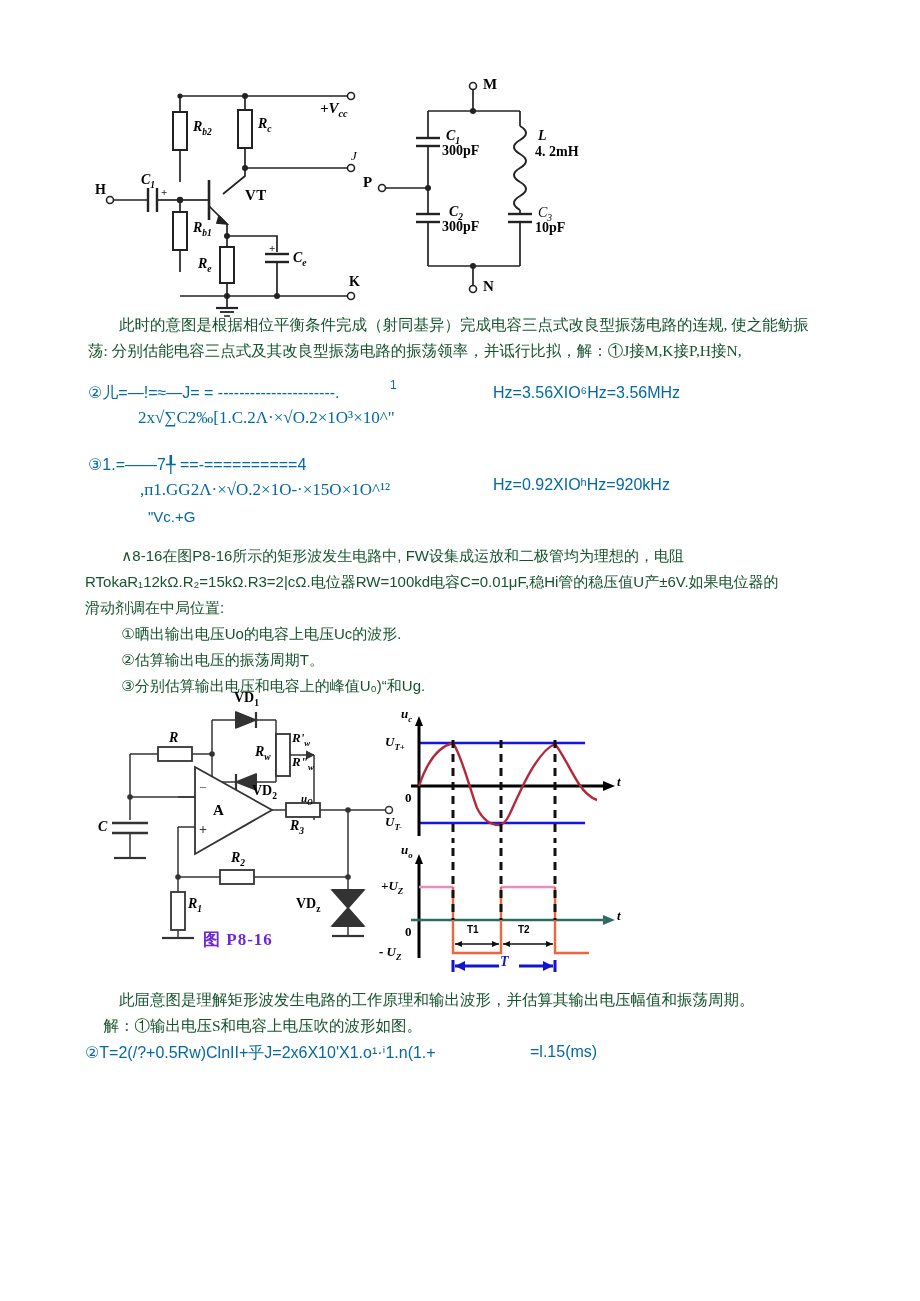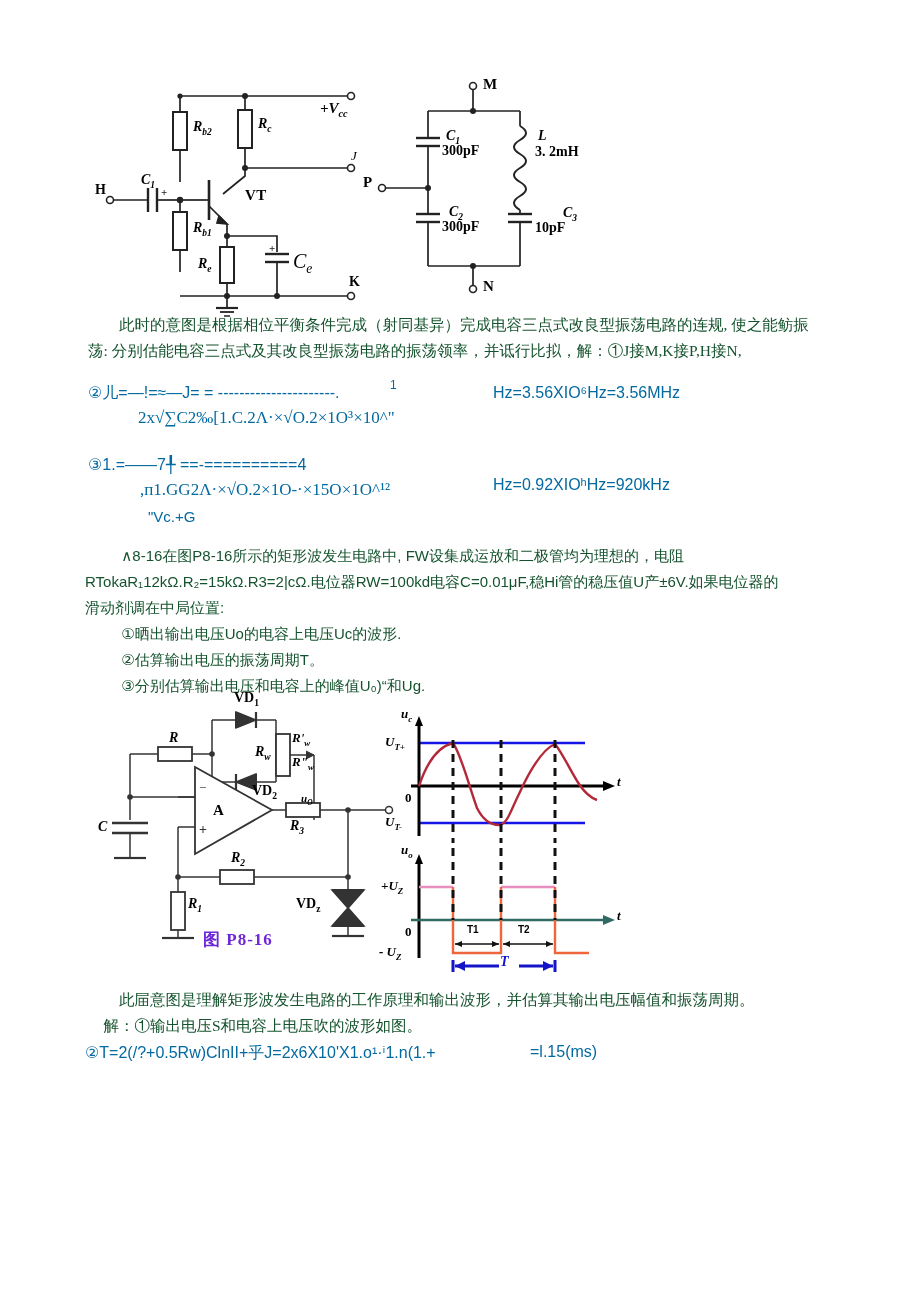--- a/index.html
+++ b/index.html
@@ -136,21 +136,21 @@
 
       <text x="56" y="124" font-family="'Liberation Serif',serif" font-size="11" font-weight="bold" fill="#222">+</text>
       <text x="164" y="180" font-family="'Liberation Serif',serif" font-size="11" font-weight="bold" fill="#222">+</text>
     </svg>
 
     <div style="position:absolute; left:215px; top:28px; font-family:'Liberation Serif',serif; font-size:15px; font-style:italic; font-weight:bold;">+<i>V</i><sub>cc</sub></div>
     <div style="position:absolute; left:88px; top:47px; font-family:'Liberation Serif',serif; font-size:14px; font-style:italic; font-weight:bold;"><i>R</i><sub>b2</sub></div>
     <div style="position:absolute; left:153px; top:44px; font-family:'Liberation Serif',serif; font-size:14px; font-style:italic; font-weight:bold;"><i>R</i><sub>c</sub></div>
     <div style="position:absolute; left:88px; top:148px; font-family:'Liberation Serif',serif; font-size:14px; font-style:italic; font-weight:bold;"><i>R</i><sub>b1</sub></div>
     <div style="position:absolute; left:93px; top:184px; font-family:'Liberation Serif',serif; font-size:14px; font-style:italic; font-weight:bold;"><i>R</i><sub>e</sub></div>
-    <div style="position:absolute; left:188px; top:178px; font-family:'Liberation Serif',serif; font-size:20px; font-style:italic; font-weight:normal;"><i>C</i><sub>e</sub></div>
+    <div style="position:absolute; left:188px; top:178px; font-family:'Liberation Serif',serif; font-size:14px; font-style:italic; font-weight:bold;"><i>C</i><sub>e</sub></div>
     <div style="position:absolute; left:36px; top:100px; font-family:'Liberation Serif',serif; font-size:14px; font-style:italic; font-weight:bold;"><i>C</i><sub>1</sub></div>
     <div style="position:absolute; left:140px; top:115px; font-family:'Liberation Serif',serif; font-size:15px; font-weight:bold; letter-spacing:0.5px;">VT</div>
     <div style="position:absolute; left:-10px; top:110px; font-family:'Liberation Serif',serif; font-size:14px; font-weight:bold;">H</div>
     <div style="position:absolute; left:246px; top:76px; font-family:'Liberation Serif',serif; font-size:13px; font-style:italic;">J</div>
     <div style="position:absolute; left:244px; top:202px; font-family:'Liberation Serif',serif; font-size:14px; font-weight:bold;">K</div>
   </div>
 
   <div class="fig" style="left:425px; top:78px; width:210px; height:220px;">
     <svg width="210" height="220" viewBox="0 0 210 220">
       <g stroke="#222" stroke-width="1.7" fill="none">
@@ -193,22 +193,22 @@
       </g>
     </svg>
     <div style="position:absolute; left:58px; top:-2px; font-family:'Liberation Serif',serif; font-size:15px; font-weight:bold;">M</div>
     <div style="position:absolute; left:58px; top:200px; font-family:'Liberation Serif',serif; font-size:15px; font-weight:bold;">N</div>
     <div style="position:absolute; left:-62px; top:96px; font-family:'Liberation Serif',serif; font-size:15px; font-weight:bold;">P</div>
     <div style="position:absolute; left:21px; top:50px; font-family:'Liberation Serif',serif; font-size:14px; font-style:italic; font-weight:bold;"><i>C</i><sub>1</sub></div>
     <div style="position:absolute; left:17px; top:65px; font-family:'Liberation Serif',serif; font-size:14px; font-weight:bold;">300pF</div>
     <div style="position:absolute; left:24px; top:126px; font-family:'Liberation Serif',serif; font-size:14px; font-style:italic; font-weight:bold;"><i>C</i><sub>2</sub></div>
     <div style="position:absolute; left:17px; top:141px; font-family:'Liberation Serif',serif; font-size:14px; font-weight:bold;">300pF</div>
     <div style="position:absolute; left:113px; top:50px; font-family:'Liberation Serif',serif; font-size:14px; font-style:italic; font-weight:bold;"><i>L</i></div>
-    <div style="position:absolute; left:110px; top:66px; font-family:'Liberation Serif',serif; font-size:14px; font-weight:bold;">3. 2mH</div>
-    <div style="position:absolute; left:113px; top:127px; font-family:'Liberation Serif',serif; font-size:14px; font-style:italic; font-weight:bold;margin-left:25px;"><i>C</i><sub>3</sub></div>
+    <div style="position:absolute; left:110px; top:66px; font-family:'Liberation Serif',serif; font-size:14px; font-weight:bold;">4. 2mH</div>
+    <div style="position:absolute; left:113px; top:127px; font-family:'Liberation Serif',serif; font-size:14px; font-style:italic; font-weight:normal;"><i>C</i><sub>3</sub></div>
     <div style="position:absolute; left:110px; top:142px; font-family:'Liberation Serif',serif; font-size:14px; font-weight:bold;">10pF</div>
   </div>
 
   <div class="para" style="left:88px; top:312px; width:800px;">        此时的意图是根据相位平衡条件完成（射同基异）完成电容三点式改良型振荡电路的连规, 使之能鲂振</div>
   <div class="para" style="left:88px; top:338px; width:800px;">荡: 分别估能电容三点式及其改良型振荡电路的振荡领率，并诋行比拟，解：①J接M,K接P,H接N,</div>
 
   <div class="formula" style="left:88px; top:383px;">②儿=—!=≈—J= = ----------------------.</div>
   <div class="formula" style="left:390px; top:378px; font-size:12px;">1</div>
   <div class="formula formula-serif" style="left:138px; top:408px;">2x√∑C2‰[1.C.2Λ·×√O.2×1O³×10^"</div>
   <div class="formula" style="left:493px; top:384px;">Hz=3.56XIO⁶Hz=3.56MHz</div>

